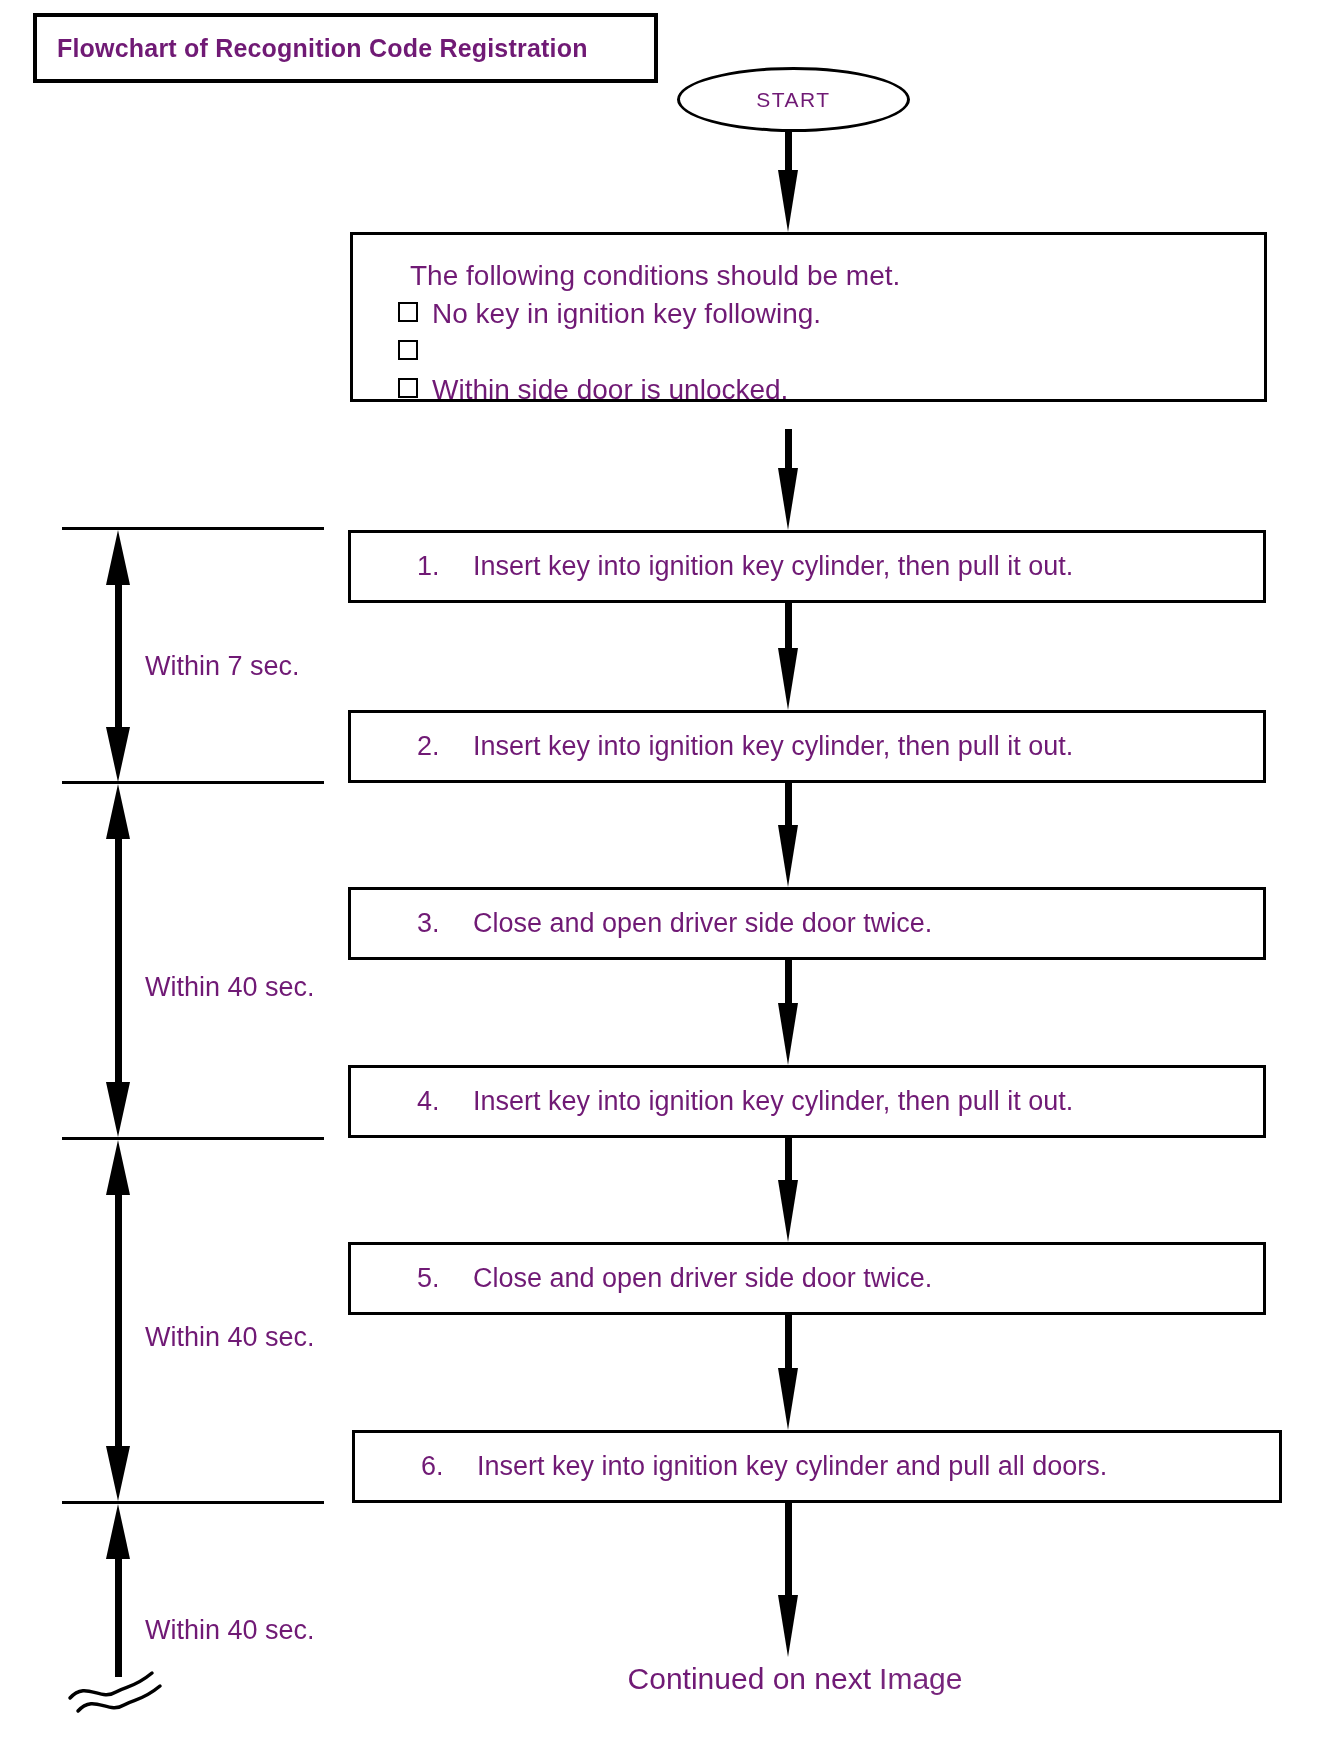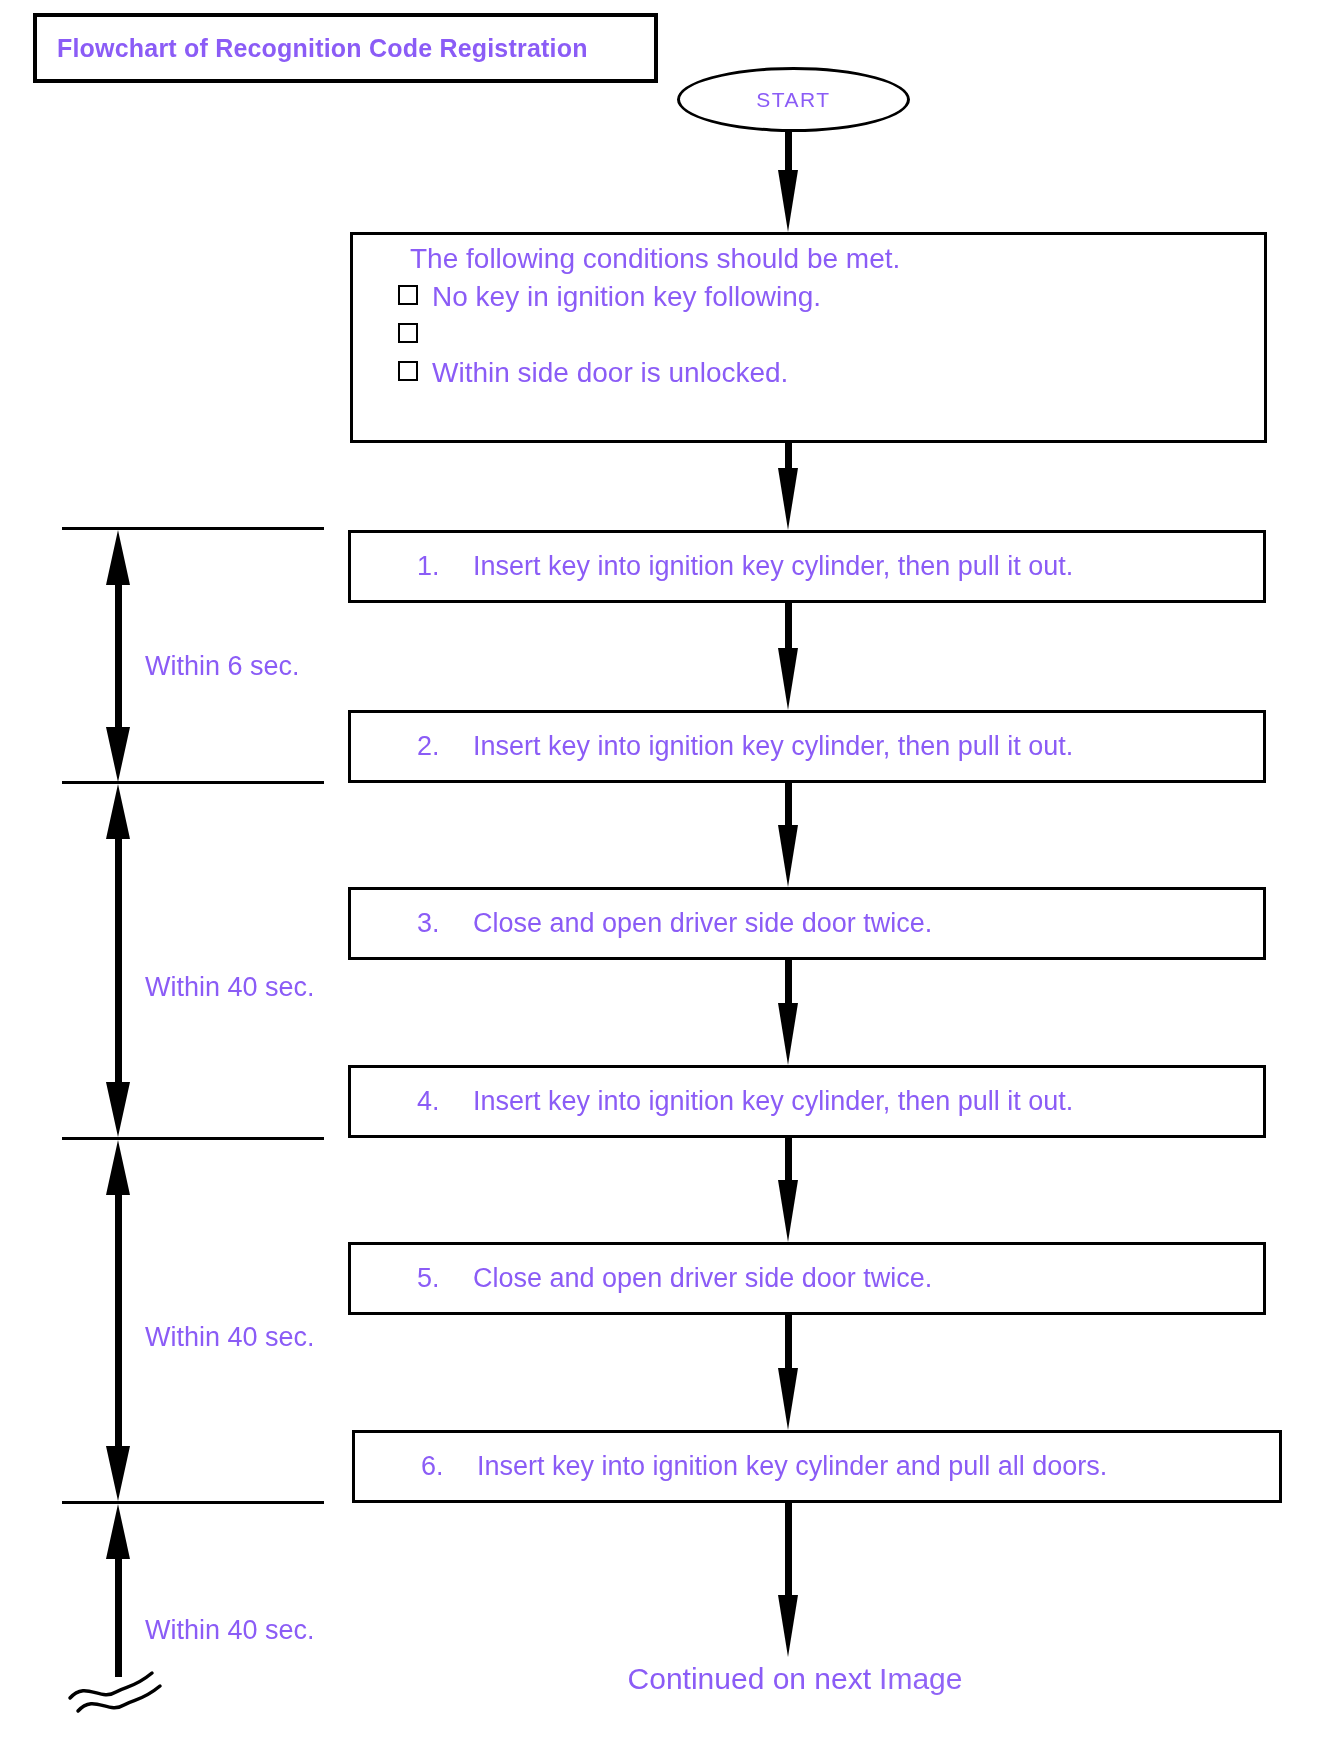--- a/index.html
+++ b/index.html
@@ -1,34 +1,34 @@
 <!DOCTYPE html>
 <html><head>
 <meta charset="utf-8">
 <style>
   html,body{margin:0;padding:0;background:#ffffff;}
   #page{position:relative;width:1344px;height:1742px;background:#ffffff;
-        font-family:"Liberation Sans",sans-serif;color:#8b5cf6;overflow:hidden;}
+        font-family:"Liberation Sans",sans-serif;color:#701a75;overflow:hidden;}
 
   
   .title-box{position:absolute;left:33px;top:13px;width:625px;height:70px;
              border:4px solid #000;box-sizing:border-box;display:flex;align-items:center;}
   .title-box span{font-weight:bold;font-size:25px;padding-left:20px;letter-spacing:.2px;}
 
   
   .start-node{position:absolute;left:677px;top:67px;width:233px;height:65px;
               border:3px solid #000;border-radius:50%;box-sizing:border-box;
               display:flex;align-items:center;justify-content:center;
               font-size:21px;letter-spacing:1.5px;}
 
   
   .proc-box{position:absolute;border:3px solid #000;box-sizing:border-box;background:#fff;}
 
-  .cond-box{left:350px;top:232px;width:917px;height:211px;
-            font-size:28px;line-height:38px;padding:5px 10px 0 45px;}
+  .cond-box{left:350px;top:232px;width:917px;height:170px;
+            font-size:28px;line-height:38px;padding:22px 10px 0 45px;}
   .cond-heading{margin-left:12px;}
   .cond-item{white-space:nowrap;}
   .cbx{display:inline-block;width:16px;height:16px;border:2px solid #000;
        margin-right:14px;vertical-align:1px;}
 
   .step-box{left:348px;width:918px;height:73px;display:flex;align-items:center;
             font-size:27px;white-space:nowrap;}
   .step-num{display:inline-block;margin-left:66px;width:56px;}
 
   
@@ -133,21 +133,21 @@
 
   <div class="hline" style="top:527px"></div>
   <div class="hline" style="top:781px"></div>
   <div class="hline" style="top:1137px"></div>
   <div class="hline" style="top:1501px"></div>
 
   <div>
     <div class="thead-u" style="left:106px;top:530px"></div>
     <div class="stem" style="left:115px;top:581px;height:149px"></div>
     <div class="thead-d" style="left:106px;top:727px"></div>
-    <div class="timer-label" style="top:651px">Within 6 sec.</div>
+    <div class="timer-label" style="top:651px">Within 7 sec.</div>
   </div>
 
   <div>
     <div class="thead-u" style="left:106px;top:784px"></div>
     <div class="stem" style="left:115px;top:835px;height:252px"></div>
     <div class="thead-d" style="left:106px;top:1082px"></div>
     <div class="timer-label" style="top:972px">Within 40 sec.</div>
   </div>
 
   <div>

